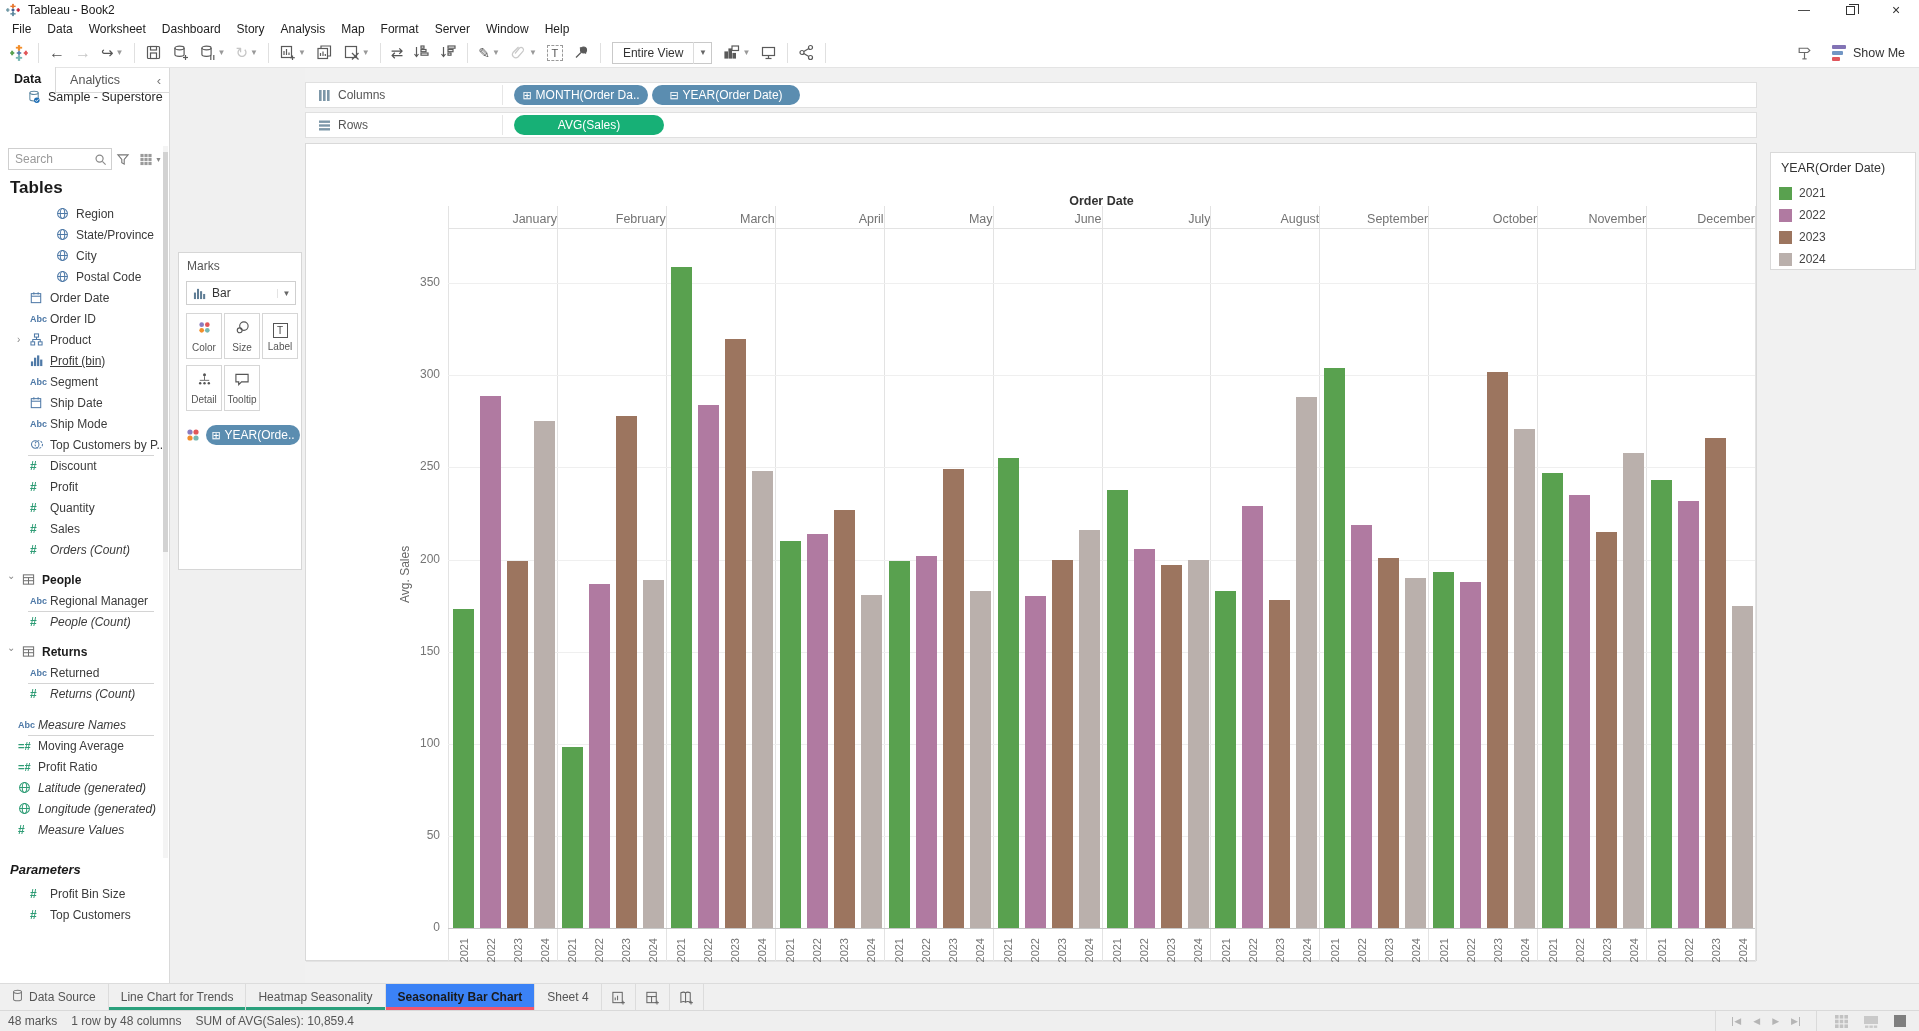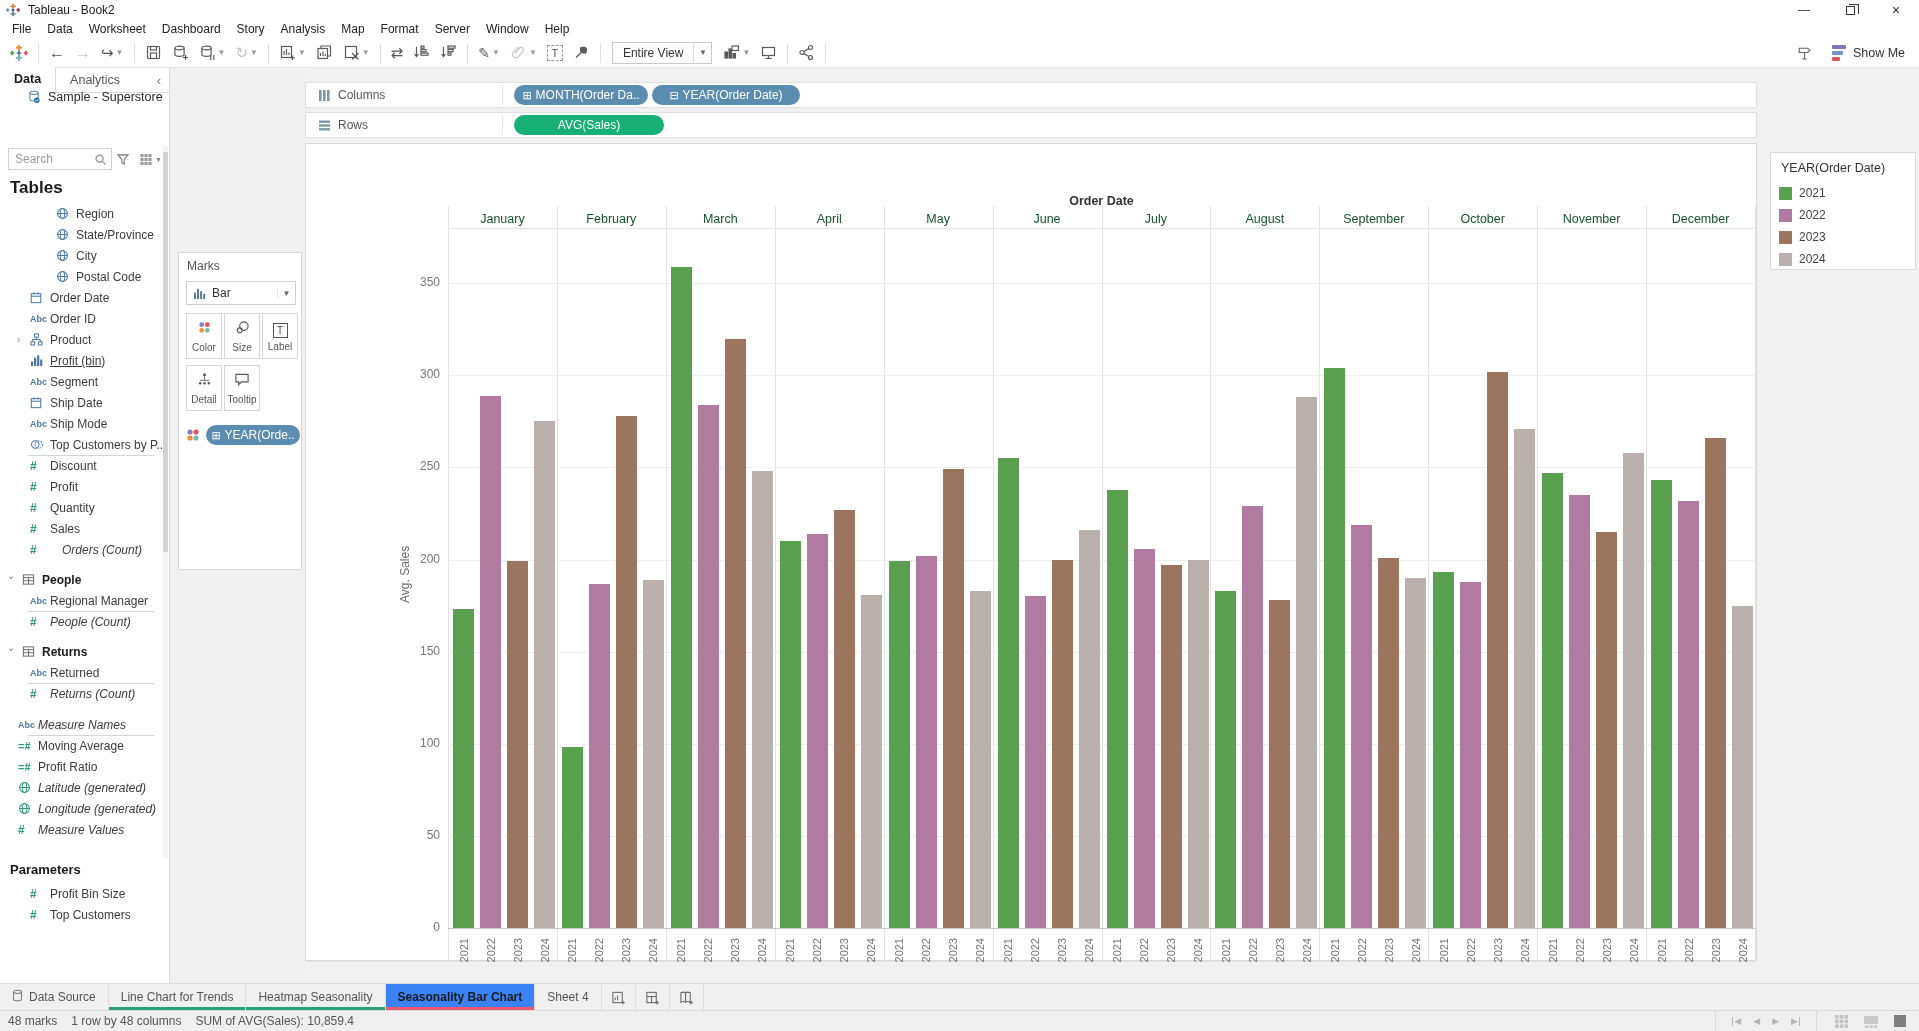--- a/index.html
+++ b/index.html
@@ -59,21 +59,21 @@
   .field-row .f-chevron { position:absolute; font-size:10px; color:#888; }
   .field-row .f-icon { position:absolute; display:flex; align-items:center; }
   .field-row .f-label { position:absolute; white-space:nowrap; overflow:hidden; }
   .field-row .italic { font-style:italic; }
   .field-row.group .f-label { font-weight:bold; color:#1a1a1a; }
   .f-abc { font-size:9px; font-weight:bold; letter-spacing:0; }
   .f-num { font-size:12px; font-weight:bold; }
   .field-divider { position:absolute; left:28px; width:126px; height:1px; background:#d4d4d4; }
   #pane-scrollbar { position:absolute; right:1px; top:78px; width:5px; height:712px; background:#f4f4f4; }
   #pane-scroll-thumb { position:absolute; right:1px; top:84px; width:5px; height:400px; background:#d2d2d2; }
-  #params-header { position:absolute; left:10px; top:794px; font-size:13px; font-weight:bold; color:#1a1a1a; }
+  #params-header { position:absolute; left:10px; top:794px; font-size:13px; font-weight:bold; color:#1a1a1a;font-style:italic; }
   .param-row { position:absolute; left:0; width:168px; height:21px; display:flex; align-items:center; font-size:12px; color:#3b3b3b; }
 
   
   #cards-col { left:170px; top:68px; width:135px; height:915px; background:#f0f0f0; }
   .card { position:absolute; left:8px; width:124px; background:#fff; border:1px solid #d6d6d6; }
   .card-label { position:absolute; left:8px; top:6px; font-size:12px; color:#555; }
   #marks-type { position:absolute; left:7px; top:28px; width:110px; height:24px; border:1px solid #cfcfcf; display:flex; align-items:center; }
   #marks-type .mt-text { font-size:12px; color:#333; margin-left:6px; }
   #marks-type .mt-caret { margin-left:auto; width:18px; text-align:center; font-size:8px; color:#666; border-left:1px solid #e3e3e3; }
   .marks-btn { position:absolute; width:36px; height:46px; border:1px solid #d6d6d6; display:flex; flex-direction:column; align-items:center; justify-content:center; gap:3px; }
@@ -89,21 +89,21 @@
   
   .shelf-row { position:absolute; left:305px; width:1452px; height:26px; background:#fff; border:1px solid #e0e0e0; display:flex; align-items:center; }
   .shelf-icon { position:absolute; left:11px; top:5px; }
   .shelf-label { position:absolute; left:32px; font-size:12px; color:#555; }
   .shelf-sep { position:absolute; left:196px; top:2px; width:1px; height:20px; background:#e6e6e6; }
   .shelf-pills { position:absolute; left:208px; top:2px; display:flex; gap:4px; }
 
   
   #chart-sheet { left:305px; top:143px; width:1452px; height:818px; background:#fff; border:1px solid #d9d9d9; }
   #chart-title { position:absolute; text-align:center; font-size:12.5px; font-weight:bold; color:#333; }
-  .month-label { position:absolute; text-align:center; font-size:12.5px; color:#14532d; }
+  .month-label { position:absolute; text-align:right; font-size:12.5px; color:#737373; }
   .v-sep { position:absolute; width:1px; background:#e3e3e3; }
   .h-line { position:absolute; height:1px; background:#e3e3e3; }
   .gridline { position:absolute; height:1px; background:#efefef; }
   .baseline { position:absolute; height:1px; background:#c8c8c8; }
   .tick-label { position:absolute; width:44px; text-align:right; font-size:12px; color:#757575; }
   #ylabel { position:absolute; writing-mode:vertical-rl; transform:rotate(180deg); font-size:12px; color:#666; text-align:center; }
   .bar { position:absolute; }
   .year-label { position:absolute; width:36px; height:12px; font-size:11px; color:#757575; transform:rotate(-90deg); text-align:right; line-height:12px; }
 
   
@@ -541,21 +541,21 @@
         <div class="field-row" style="top: 450px;">
           <span class="f-icon" style="left: 30px;">
             <span class="f-num" style="color:#2e9c75">#</span>
           </span>
           <span class="f-label" style="left: 50px; max-width: 114px;">Sales</span>
         </div>
         <div class="field-row" style="top: 471px;">
           <span class="f-icon" style="left: 30px;">
             <span class="f-num" style="color:#2e9c75">#</span>
           </span>
-          <span class="f-label italic" style="left: 62px; max-width: 114px;">Orders (Count)</span>
+          <span class="f-label italic" style="left: 50px; max-width: 114px;">Orders (Count)</span>
         </div>
         <div class="field-row group" style="top: 501px;">
           <span class="f-chevron" style="left: 7px; top: 1px;">⌄</span>
           <span class="f-icon" style="left: 22px;">
             <svg width="13" height="13" viewBox="0 0 14 14" fill="none" stroke="#707070" stroke-width="1.1">
               <rect x="1.5" y="2" width="11" height="10"></rect>
               <line x1="1.5" y1="5" x2="12.5" y2="5"></line>
               <line x1="1.5" y1="8.3" x2="12.5" y2="8.3"></line>
               <line x1="7" y1="5" x2="7" y2="12"></line>
             </svg>

